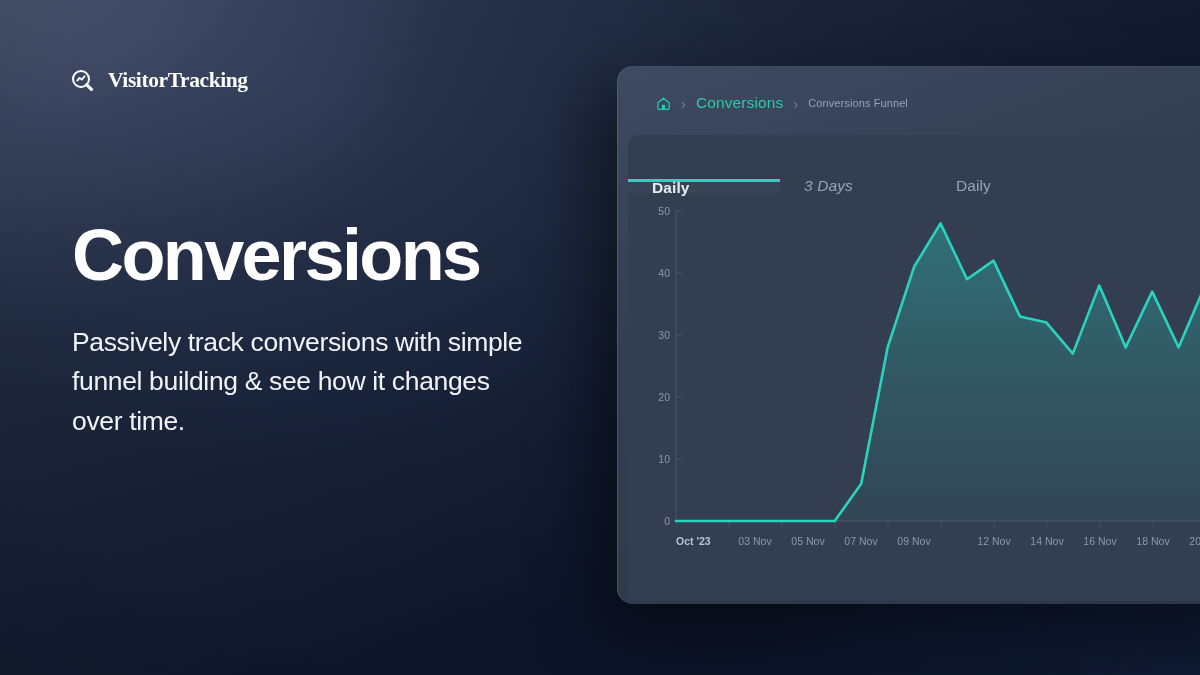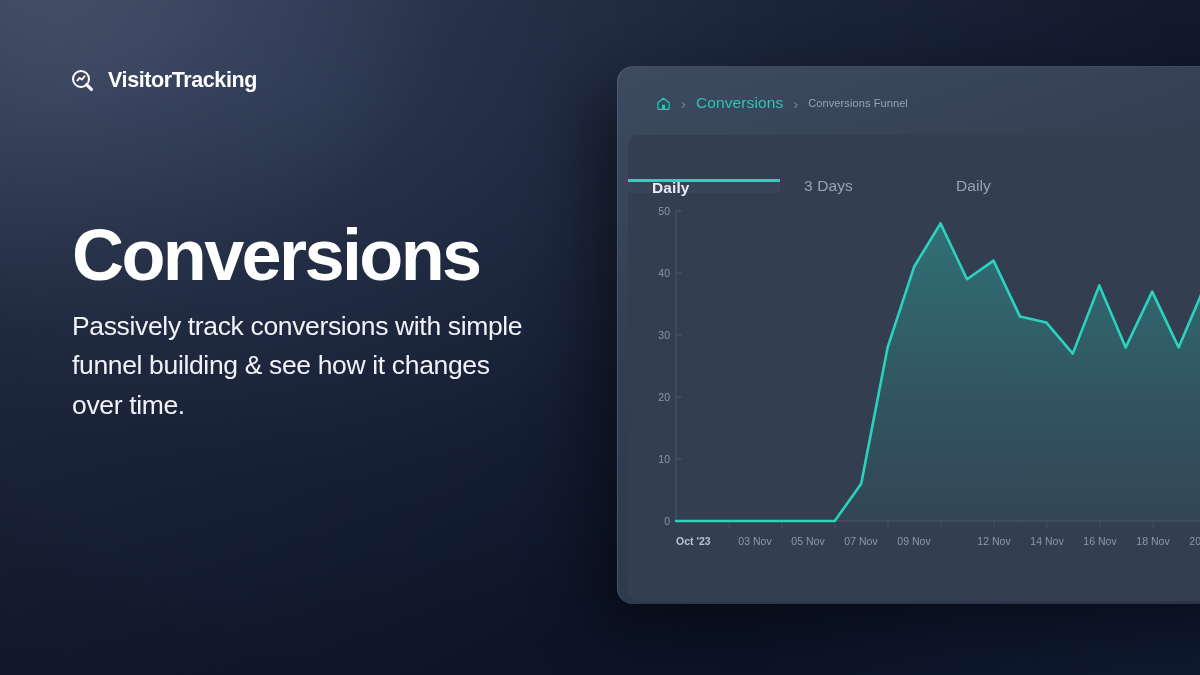--- a/index.html
+++ b/index.html
@@ -20,38 +20,38 @@
       linear-gradient(152deg, #2b3349 0%, #1d2639 22%, #141d31 46%, #0d1528 70%, #091021 100%);
   }
   .bg-vignette {
     position:absolute; inset:0;
     background:radial-gradient(120% 120% at 50% 45%, rgba(0,0,0,0) 45%, rgba(0,0,0,0.38) 100%);
   }
 
   
   .brand {
     position:absolute; left:70px; top:68px;
-    display:flex; align-items:center; gap:12px;
+    display:flex; align-items:center; gap:12px;font-family:Liberation Serif, serif;
   }
   .brand-icon { width:26px; height:26px; display:block; }
   .brand-name {
     color:#ffffff; font-size:21.5px; font-weight:bold;
     letter-spacing:-0.4px; line-height:1;
   }
 
   
   .hero { position:absolute; left:72px; top:218px; width:520px; }
   .hero-title {
     color:#ffffff;
     font-size:72px; font-weight:bold;
     letter-spacing:-2.6px; line-height:1.04;
     white-space:nowrap;
   }
   .hero-sub {
-    margin-top:14px;
+    margin-top:30px;
     color:#f1f3f8;
     font-size:26.5px; font-weight:normal;
     line-height:1.49; letter-spacing:-0.35px;
     width:470px;
   }
 
   
   .card {
     position:absolute; left:617px; top:66px;
     width:640px; height:538px;
@@ -88,21 +88,21 @@
   .tabs { display:flex; height:58px; }
   .tab {
     position:relative;
     display:flex; align-items:center;
     padding-left:24px;
     font-size:15.5px; color:#98a4b6;
     letter-spacing:0.1px;
     margin-top:44px;
   }
   .tab.t0 { width:152px; }
-  .tab.t1 { width:152px; }
+  .tab.t1 { width:152px;font-style:italic; }
   .tab.t2 { width:152px; }
   .tab.active {
     color:#e8ecf3; font-weight:bold;
     background:#384457;
     border-top:3.5px solid #2ad3be;
   }
 
   
   .chart-wrap { position:absolute; left:0; right:0; top:58px; bottom:0; }
   .chart-svg { display:block; width:630px; height:408px; }

